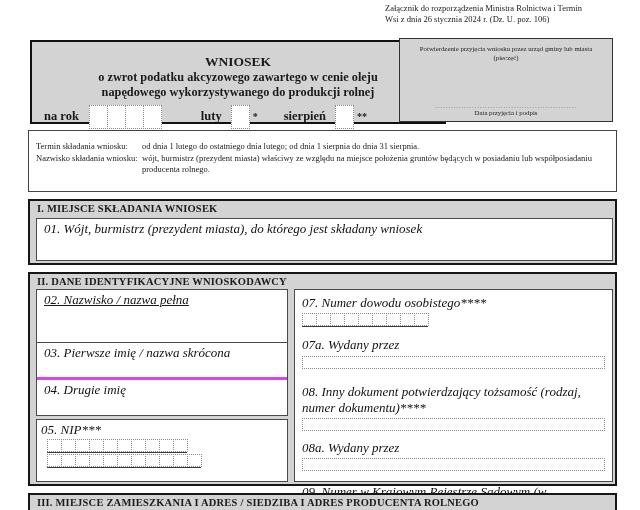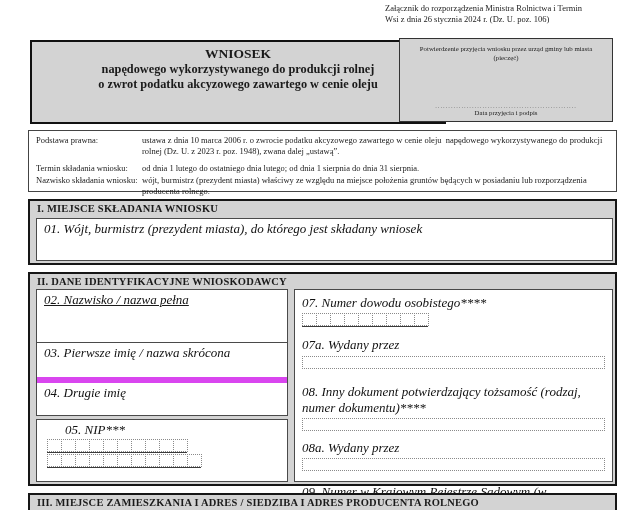--- a/index.html
+++ b/index.html
@@ -7,21 +7,21 @@
   body { font-family:"Liberation Serif","DejaVu Serif",serif; color:#1a1a1a; }
   .page { position:relative; width:640px; height:510px; background:#fff; }
 
   .att-note { position:absolute; left:385px; top:3px; width:250px;
     font-size:8.5px; line-height:1.28; color:#222; }
 
   .graybox { background:#d3d3d3; }
 
   
   .title-box { position:absolute; left:30px; top:40px; width:416px; height:84px;
-    border:2px solid #111; padding-top:4px; }
+    border:2px solid #111; padding-top:12px; }
   .t1 { text-align:center; font-weight:bold; font-size:13.5px; }
   .t2 { text-align:center; font-weight:bold; font-size:12.3px; line-height:1.25; }
   .year-row { display:flex; align-items:center; margin:4px 0 0 12px; font-weight:bold; font-size:12.5px; }
   .cell { display:inline-block; width:15px; height:13px; background:#fff;
     border:1px dotted #8a8a8a; margin-right:-1px; }
   .cell-lg .cell { width:19px; height:24px; }
   .cellrow { display:flex; width:max-content; }
   .underlined { border-bottom:1px solid #3a3a3a; }
   .star { font-weight:bold; font-size:10px; vertical-align:top; margin-left:4px; }
 
@@ -46,21 +46,21 @@
   .whitefield { background:#fff; border:1px solid #4a4a4a; }
   .flabel { font-style:italic; font-size:13px; line-height:1.25; padding:2px 5px 0 7px; color:#111; }
 
   #section1 { top:199px; height:66px; }
   #field01 { position:absolute; left:6px; top:17px; width:577px; height:43px; }
 
   #section2 { top:272px; height:214px; }
   #boxA { position:absolute; left:6px; top:15px; width:252px; height:127px; }
   #cell02 { height:52px;text-decoration:underline; }
   #cell03 { height:35px; border-top:1px solid #4a4a4a; }
-  #cell04 { height:38px; border-top:6px solid #d946ef; }
+  #cell04 { height:38px; border-top:3px solid #d946ef; }
   #boxB { position:absolute; left:6px; top:145px; width:252px; height:63px; }
   #boxB .cellrow { margin-left:10px; margin-top:1px; }
   #rightcol { position:absolute; left:264px; top:15px; width:319px; height:193px; padding:3px 7px; }
   #rightcol .flabel { padding-left:0;font-style:italic; }
   .wideinput { width:100%; height:13px; background:#fff; border:1px dotted #8a8a8a; margin-top:2px; }
   .mt8 { margin-top:8px; } .mt13 { margin-top:13px; } .mt7 { margin-top:7px; } .mt11 { margin-top:11px; } .mt2 { margin-top:2px; }
 
   #section3 { top:493px; height:30px; }
 </style>
 </head>
@@ -68,50 +68,65 @@
 
 <div class="page">
 
   <div class="att-note">
     <div>Załącznik do rozporządzenia Ministra Rolnictwa i Termin</div>
     <div>Wsi z dnia 26 stycznia 2024 r. (Dz. U. poz. 106)</div>
   </div>
 
   <div class="title-box graybox">
     <div class="t1">WNIOSEK</div>
+    <div class="t2">o zwrot podatku akcyzowego zawartego w cenie oleju</div>
     <div class="t2">napędowego wykorzystywanego do produkcji rolnej</div>
-    <div class="t2">o zwrot podatku akcyzowego zawartego w cenie oleju</div>
+    <div class="year-row">
+      <span>na rok</span>
+      <span class="cellrow cell-lg" style="margin-left:10px">
+          <span class="cell"></span>
+          <span class="cell"></span>
+          <span class="cell"></span>
+          <span class="cell"></span>
+        </span>
+      <span style="margin-left:40px">luty</span>
+      <span class="cellrow cell-lg" style="margin-left:9px">
+          <span class="cell"></span>
+        </span>
+      <span class="star">*</span>
+      <span style="margin-left:26px">sierpień</span>
+      <span class="cellrow cell-lg" style="margin-left:9px">
+          <span class="cell"></span>
+        </span>
+      <span class="star">**</span>
+    </div>
   </div>
 
   <div class="conf-box graybox">
     <div class="c1">Potwierdzenie przyjęcia wniosku przez urząd gminy lub miasta</div>
     <div>(pieczęć)</div>
     <div class="conf-bottom">
       <div class="dots">......................................................</div>
       <div>Data przyjęcia i podpis</div>
     </div>
   </div>
 
   <div class="legal-box">
-    <div class="legal-row r1">
-      <div>Podstawa prawna:</div>
-      <div class="val">ustawa z dnia 10 marca 2006 r. o zwrocie podatku akcyzowego zawartego w cenie oleju  napędowego wykorzystywanego do produkcji  rolnej (Dz. U. z 2023 r. poz. 1948), zwana dalej „ustawą”.</div>
-    </div>
     <div class="legal-row r2">
       <div>Termin składania wniosku:</div>
       <div class="val">od dnia 1 lutego do ostatniego dnia lutego; od dnia 1 sierpnia do dnia 31 sierpnia.</div>
     </div>
     <div class="legal-row r3">
       <div>Nazwisko składania wniosku:</div>
-      <div class="val">wójt, burmistrz (prezydent miasta) właściwy ze względu na miejsce położenia gruntów będących w posiadaniu lub rozporządzenia producenta rolnego.</div>
+      <div class="val">wójt, burmistrz (prezydent miasta) właściwy ze względu na miejsce położenia gruntów będących w posiadaniu lub współposiadaniu producenta rolnego.</div>
     </div>
   </div>
 
   <div id="section1" class="section graybox">
-    <div class="sec-head">I. MIEJSCE SKŁADANIA WNIOSKU</div>
+    <div class="sec-head">I. MIEJSCE SKŁADANIA WNIOSEK</div>
     <div id="field01" class="whitefield">
       <div class="flabel">01. Wójt, burmistrz (prezydent miasta), do którego jest składany wniosek</div>
     </div>
   </div>
 
   <div id="section2" class="section graybox">
     <div class="sec-head">II. DANE IDENTYFIKACYJNE WNIOSKODAWCY</div>
 
     <div id="boxA" class="whitefield" style="padding:0">
       <div id="cell02">
@@ -119,21 +134,21 @@
       </div>
       <div id="cell03">
         <div class="flabel">03. Pierwsze imię / nazwa skrócona</div>
       </div>
       <div id="cell04">
         <div class="flabel">04. Drugie imię</div>
       </div>
     </div>
 
     <div id="boxB" class="whitefield">
-      <div class="flabel" style="padding-left:28px">05. NIP***</div>
+      <div class="flabel" style="padding-left:4px">05. NIP***</div>
       <div class="cellrow underlined">
           <span class="cell"></span>
           <span class="cell"></span>
           <span class="cell"></span>
           <span class="cell"></span>
           <span class="cell"></span>
           <span class="cell"></span>
           <span class="cell"></span>
           <span class="cell"></span>
           <span class="cell"></span>

